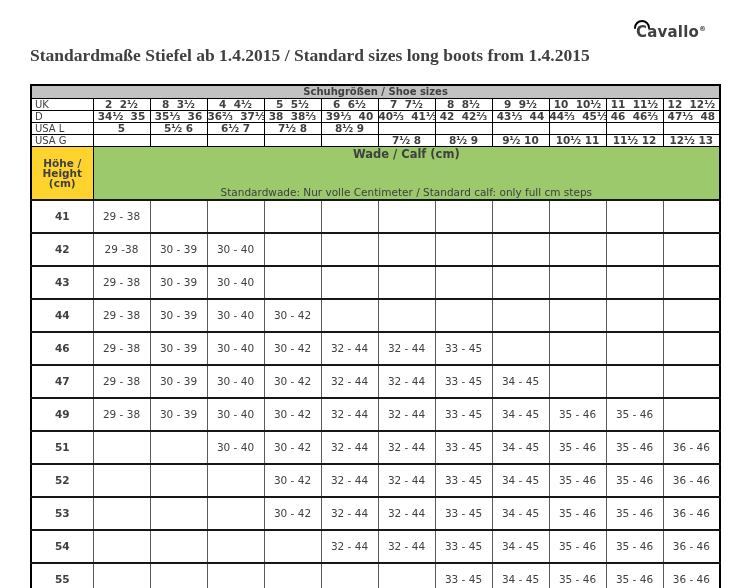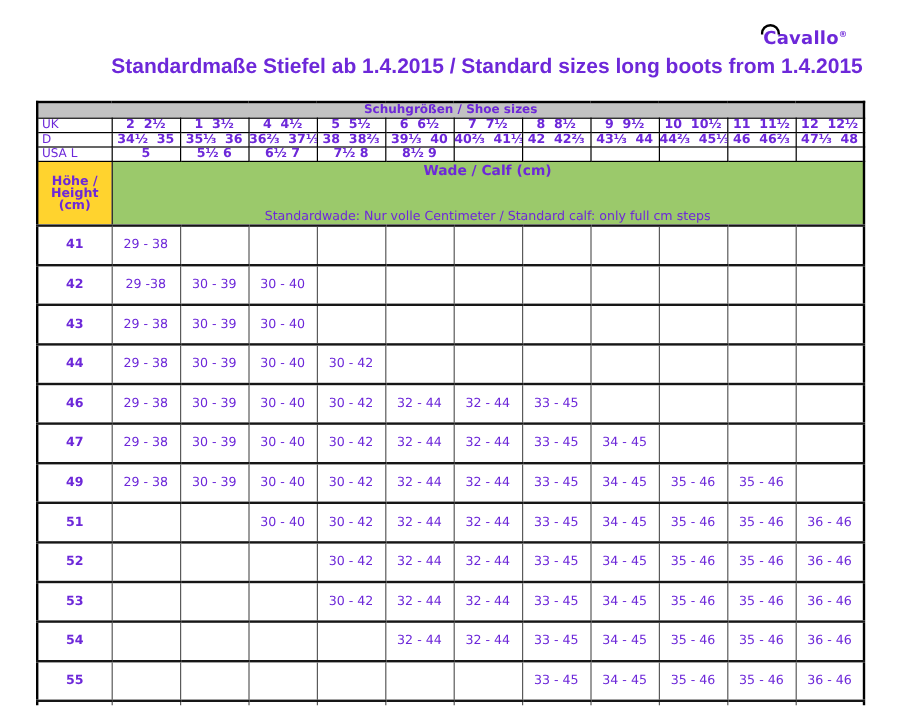--- a/index.html
+++ b/index.html
@@ -1,29 +1,29 @@
 <!DOCTYPE html>
 <html><head>
 <meta charset="utf-8">
 <style>
   html,body{margin:0;padding:0;background:#fff;}
   .page{position:relative;width:754px;height:588px;background:#ffffff;overflow:hidden;
-        font-family:"DejaVu Sans",sans-serif;color:#6d28d9;}
+        font-family:"DejaVu Sans",sans-serif;color:#404040;}
 
   
   .logo{position:absolute;top:23px;left:636px;font-weight:bold;font-size:15px;
         letter-spacing:0.2px;white-space:nowrap;}
   .logo .horseshoe{position:absolute;left:-2px;top:-3px;width:12px;height:12px;
         border:2px solid #000;border-radius:50%;
         clip-path:polygon(0 0,100% 0,100% 55%,0 55%);}
   .logo sup{font-size:7px;vertical-align:super;}
 
   
-  .title{position:absolute;top:45px;left:30px;width:689px;text-align:right;
-         font-family:Liberation Sans, sans-serif;font-size:17.5px;font-weight:bold;}
+  .title{position:absolute;top:45px;left:30px;width:689px;text-align:left;
+         font-family:Liberation Serif, serif;font-size:17.5px;font-weight:bold;}
 
   
   table.sizetable{position:absolute;left:30px;top:84px;width:689px;
         border-collapse:collapse;table-layout:fixed;border:2px solid #000;}
   table.sizetable td{padding:0;margin:0;text-align:center;vertical-align:middle;
         overflow:hidden;}
 
   tr.grayrow{height:13px;}
   td.gray{font-weight:bold;font-size:10px;border:1px solid #000;}
 
@@ -72,21 +72,21 @@
     </colgroup>
     <tbody>
       <tr class="grayrow">
         <td class="gray" colspan="12" style="background: rgb(194, 194, 194);">Schuhgrößen / Shoe sizes</td>
       </tr>
     </tbody>
     <tbody id="size-rows">
         <tr>
           <td class="rowlabel">UK</td>
           <td class="sizeval">2  2½</td>
-          <td class="sizeval">1  3½</td>
+          <td class="sizeval">8  3½</td>
           <td class="sizeval">4  4½</td>
           <td class="sizeval">5  5½</td>
           <td class="sizeval">6  6½</td>
           <td class="sizeval">7  7½</td>
           <td class="sizeval">8  8½</td>
           <td class="sizeval">9  9½</td>
           <td class="sizeval">10  10½</td>
           <td class="sizeval">11  11½</td>
           <td class="sizeval">12  12½</td>
         </tr>
@@ -110,20 +110,34 @@
           <td class="sizeval">5½ 6</td>
           <td class="sizeval">6½ 7</td>
           <td class="sizeval">7½ 8</td>
           <td class="sizeval">8½ 9</td>
           <td class="sizeval"></td>
           <td class="sizeval"></td>
           <td class="sizeval"></td>
           <td class="sizeval"></td>
           <td class="sizeval"></td>
           <td class="sizeval"></td>
+        </tr>
+        <tr>
+          <td class="rowlabel">USA G</td>
+          <td class="sizeval"></td>
+          <td class="sizeval"></td>
+          <td class="sizeval"></td>
+          <td class="sizeval"></td>
+          <td class="sizeval"></td>
+          <td class="sizeval">7½ 8</td>
+          <td class="sizeval">8½ 9</td>
+          <td class="sizeval">9½ 10</td>
+          <td class="sizeval">10½ 11</td>
+          <td class="sizeval">11½ 12</td>
+          <td class="sizeval">12½ 13</td>
         </tr>
       </tbody>
     <tbody>
       <tr class="calfrow">
         <td class="height-head" style="background: rgb(255, 211, 46);">
           <div>Höhe /</div>
           <div>Height</div>
           <div>(cm)</div>
         </td>
         <td class="calf-head" colspan="11" style="background: rgb(155, 201, 107);">

